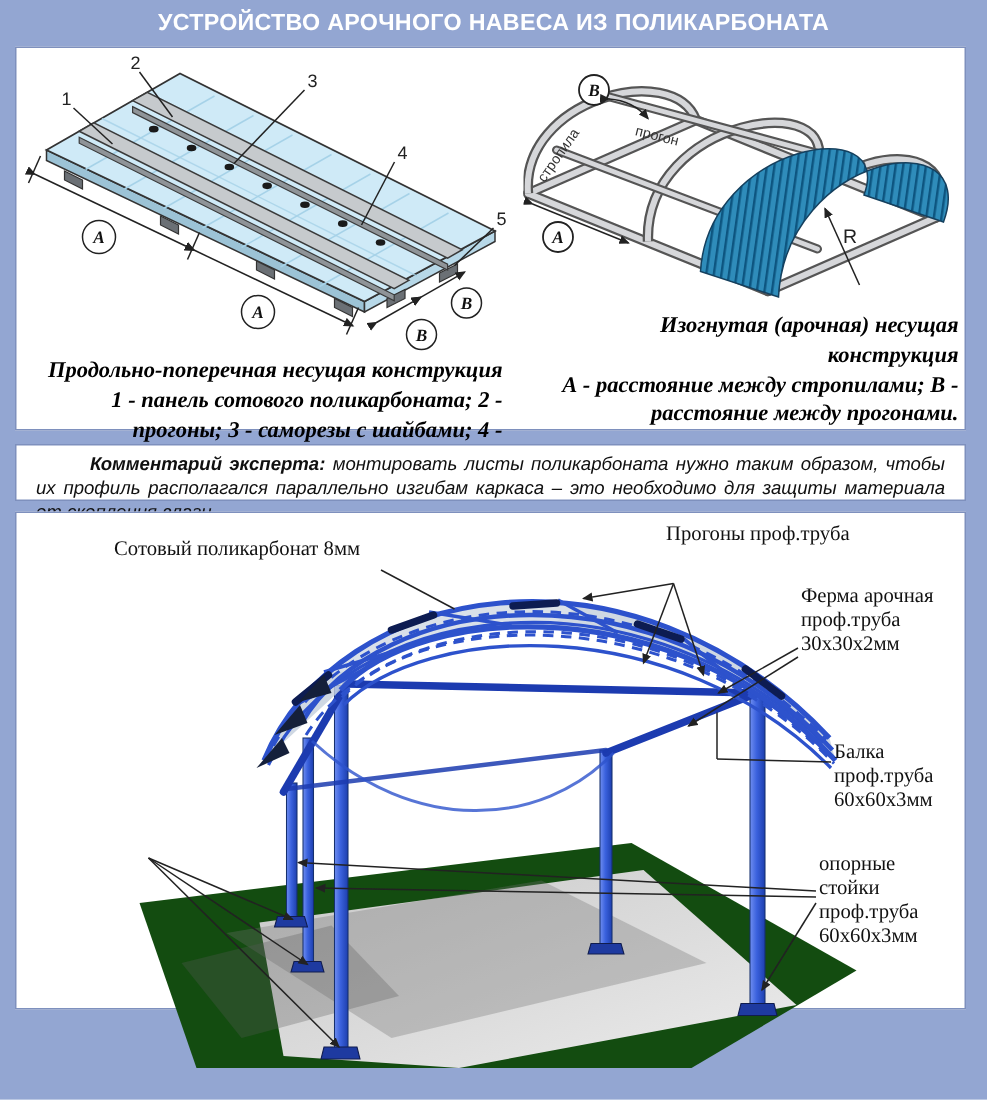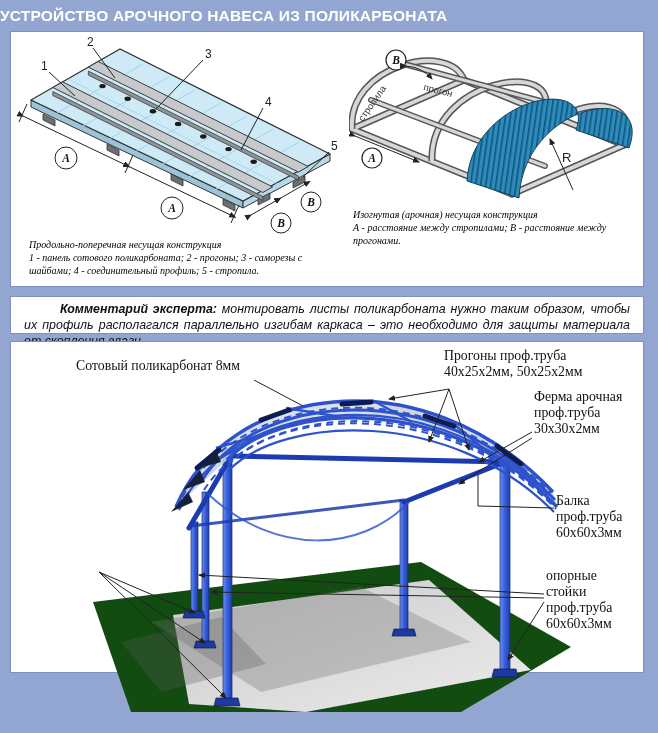--- a/index.html
+++ b/index.html
@@ -1,31 +1,31 @@
 <!DOCTYPE html>
 <html><head>
 <meta charset="utf-8">
 <style>
   html,body { margin:0; padding:0; }
   .page { position:relative; width:658px; height:733px; background:#93a6d2;
           font-family:"Liberation Sans",sans-serif; overflow:hidden; }
   .title-band { position:absolute; top:0; left:0; right:0; height:31px;
-          text-align:left; line-height:32px; color:#ffffff; font-weight:bold;
+          text-align:center; line-height:32px; color:#ffffff; font-weight:bold;
           font-size:15.5px; letter-spacing:.2px; }
   .panel { position:absolute; left:10px; width:634px; background:#ffffff;
           border:1px solid #7e90bd; box-sizing:border-box; }
   #panel-top { top:31px; height:256px; }
   #comment-box { top:296px; height:38px; padding:4px 13px 0 13px;
           font-size:12.4px; font-style:italic; color:#101010;
           text-align:justify; line-height:1.3; }
   #comment-box .lead { font-weight:bold;margin-left:36px; }
   #panel-bottom { top:341px; height:332px; }
   .abs { position:absolute; }
-  .cap { position:absolute; text-align:left; font-family:"Liberation Serif",serif;
-         font-style:italic; font-weight:normal; font-size:10px; color:#000;
+  .cap { position:absolute; text-align:right; font-family:"Liberation Serif",serif;
+         font-style:italic; font-weight:bold; font-size:15px; color:#000;
          line-height:1.32; }
   .rl { position:absolute; font-family:"Liberation Serif",serif; font-size:13.8px;
         color:#111; line-height:1.16; white-space:nowrap; }
   svg text.num { font-family:"Liberation Sans",sans-serif; font-size:12px; fill:#222; }
   svg text.circ { font-family:"Liberation Serif",serif; font-size:11.5px;
         font-weight:bold; font-style:italic; fill:#111; text-anchor:middle; }
   svg text.small-lab { font-family:"Liberation Sans",sans-serif; font-size:9.5px; fill:#333; }
 </style>
 </head>
 <body>
@@ -299,21 +299,20 @@
         <line x1="88" y1="230" x2="194" y2="301" marker-end="url(#arr3)"></line>
         <line x1="88" y1="230" x2="215" y2="356" marker-end="url(#arr3)"></line>
       </g>
     </svg>
 
     <div class="rl" style="left:65px;top:16px">
       <div>Сотовый поликарбонат 8мм</div>
     </div>
     <div class="rl" style="left:433px;top:6px">
       <div>Прогоны проф.труба</div>
-      <div>40х25х2мм, 50х25х2мм</div>
     </div>
     <div class="rl" style="left:523px;top:47px">
       <div>Ферма арочная</div>
       <div>проф.труба</div>
       <div>30х30х2мм</div>
     </div>
     <div class="rl" style="left:545px;top:151px">
       <div>Балка</div>
       <div>проф.труба</div>
       <div>60х60х3мм</div>

